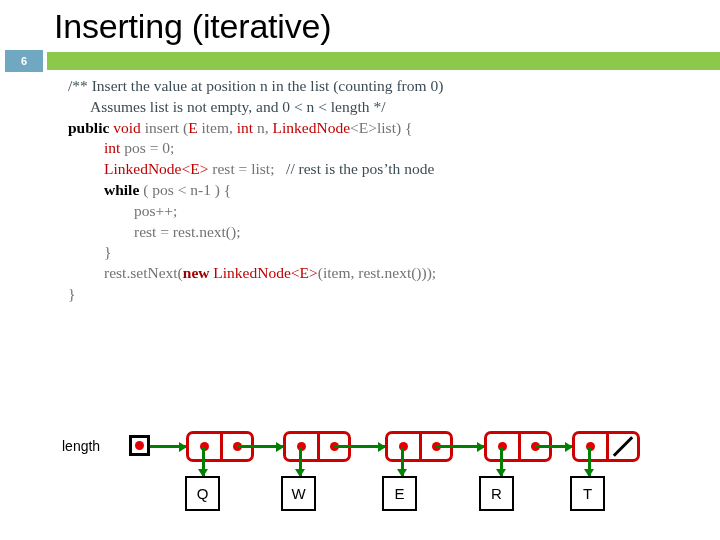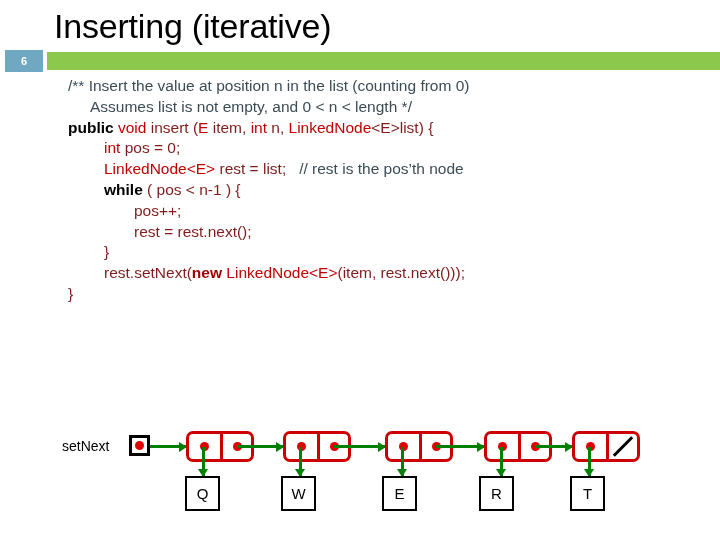--- a/index.html
+++ b/index.html
@@ -52,27 +52,28 @@
   
   #code-block {
     position: absolute;
     left: 68px;
     top: 76px;
     width: 640px;
     font-size: 15.5px;
     line-height: 20.8px;
     color: #000000;
     white-space: pre;
+    font-family: Liberation Serif, serif;
   }
   .code-line { height: 20.8px; white-space: pre; }
   .cmt  { color: #3C4C55; }
   .kw   { font-weight: bold; color: #000000; }
   .typ  { color: #C00000; text-align: center; }
   .kwr  { font-weight: bold; color: #9E0000; }
-  .plain{ color: #7f1d1d; }
+  .plain{ color: #737373; }
 
   
   #list-diagram {
     position: absolute;
     left: 0;
     top: 0;
     width: 720px;
     height: 540px;
     pointer-events: none;
   }
@@ -166,21 +167,21 @@
 <body>
 
 <div id="header-rule"></div>
 
 <div id="slide-number-badge">6</div>
 
 <div id="slide-title">Inserting (iterative)</div>
 
 <div id="code-block"><div class="code-line" style="padding-left: 0px;"><span class="cmt">/** Insert the value at position n in the list (counting from 0)</span></div><div class="code-line" style="padding-left: 22px;"><span class="cmt">Assumes list is not empty, and 0 &lt; n &lt; length */</span></div><div class="code-line" style="padding-left: 0px;"><span class="kw">public</span><span class="plain"> </span><span class="typ">void</span><span class="plain"> insert (</span><span class="typ">E</span><span class="plain"> item, </span><span class="typ">int</span><span class="plain"> n, </span><span class="typ">LinkedNode</span><span class="plain">&lt;E&gt;list) {</span></div><div class="code-line" style="padding-left: 36px;"><span class="typ">int</span><span class="plain"> pos = 0;</span></div><div class="code-line" style="padding-left: 36px;"><span class="typ">LinkedNode&lt;E&gt;</span><span class="plain"> rest = list;   </span><span class="cmt">// rest is the pos’th node</span></div><div class="code-line" style="padding-left: 36px;"><span class="kw">while</span><span class="plain"> ( pos &lt; n-1 ) {</span></div><div class="code-line" style="padding-left: 66px;"><span class="plain">pos++;</span></div><div class="code-line" style="padding-left: 66px;"><span class="plain">rest = rest.next();</span></div><div class="code-line" style="padding-left: 36px;"><span class="plain">}</span></div><div class="code-line" style="padding-left: 36px;"><span class="plain">rest.setNext(</span><span class="kwr">new</span><span class="plain"> </span><span class="typ">LinkedNode&lt;E&gt;</span><span class="plain">(item, rest.next()));</span></div><div class="code-line" style="padding-left: 0px;"><span class="plain">}</span></div></div>
 
-<div id="mylist-label">setNext</div>
+<div id="mylist-label">length</div>
 
 <div id="list-diagram">
     <div class="head-box" style="left: 129px; top: 435px; width: 21px; height: 21px;">
       <div class="dot black-box-dot"></div>
     </div>
     <div class="h-arrow" style="left: 150px; top: 445px; width: 36px;"></div>
     <div class="node" style="left: 186px; top: 431px; width: 68px;">
       <div class="node-cell left">
         <div class="dot"></div>
       </div>

